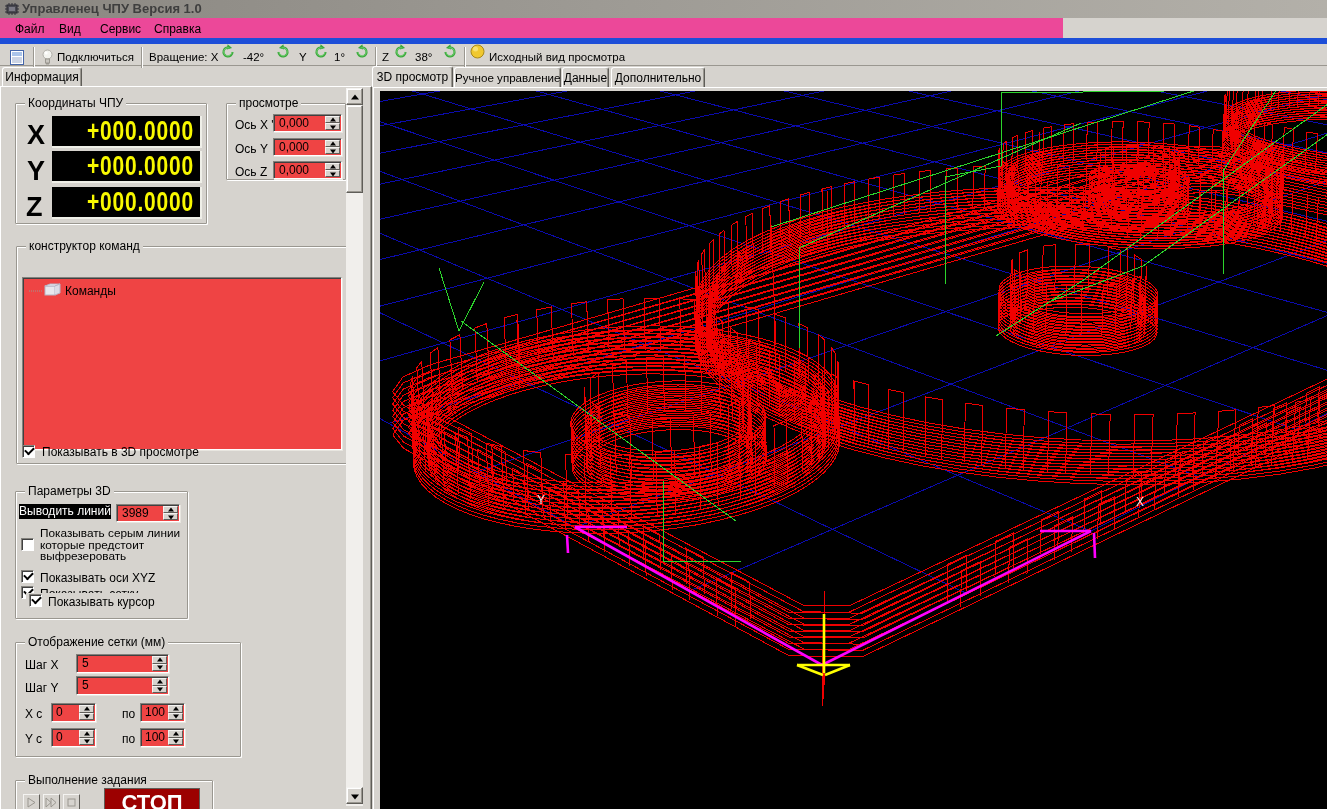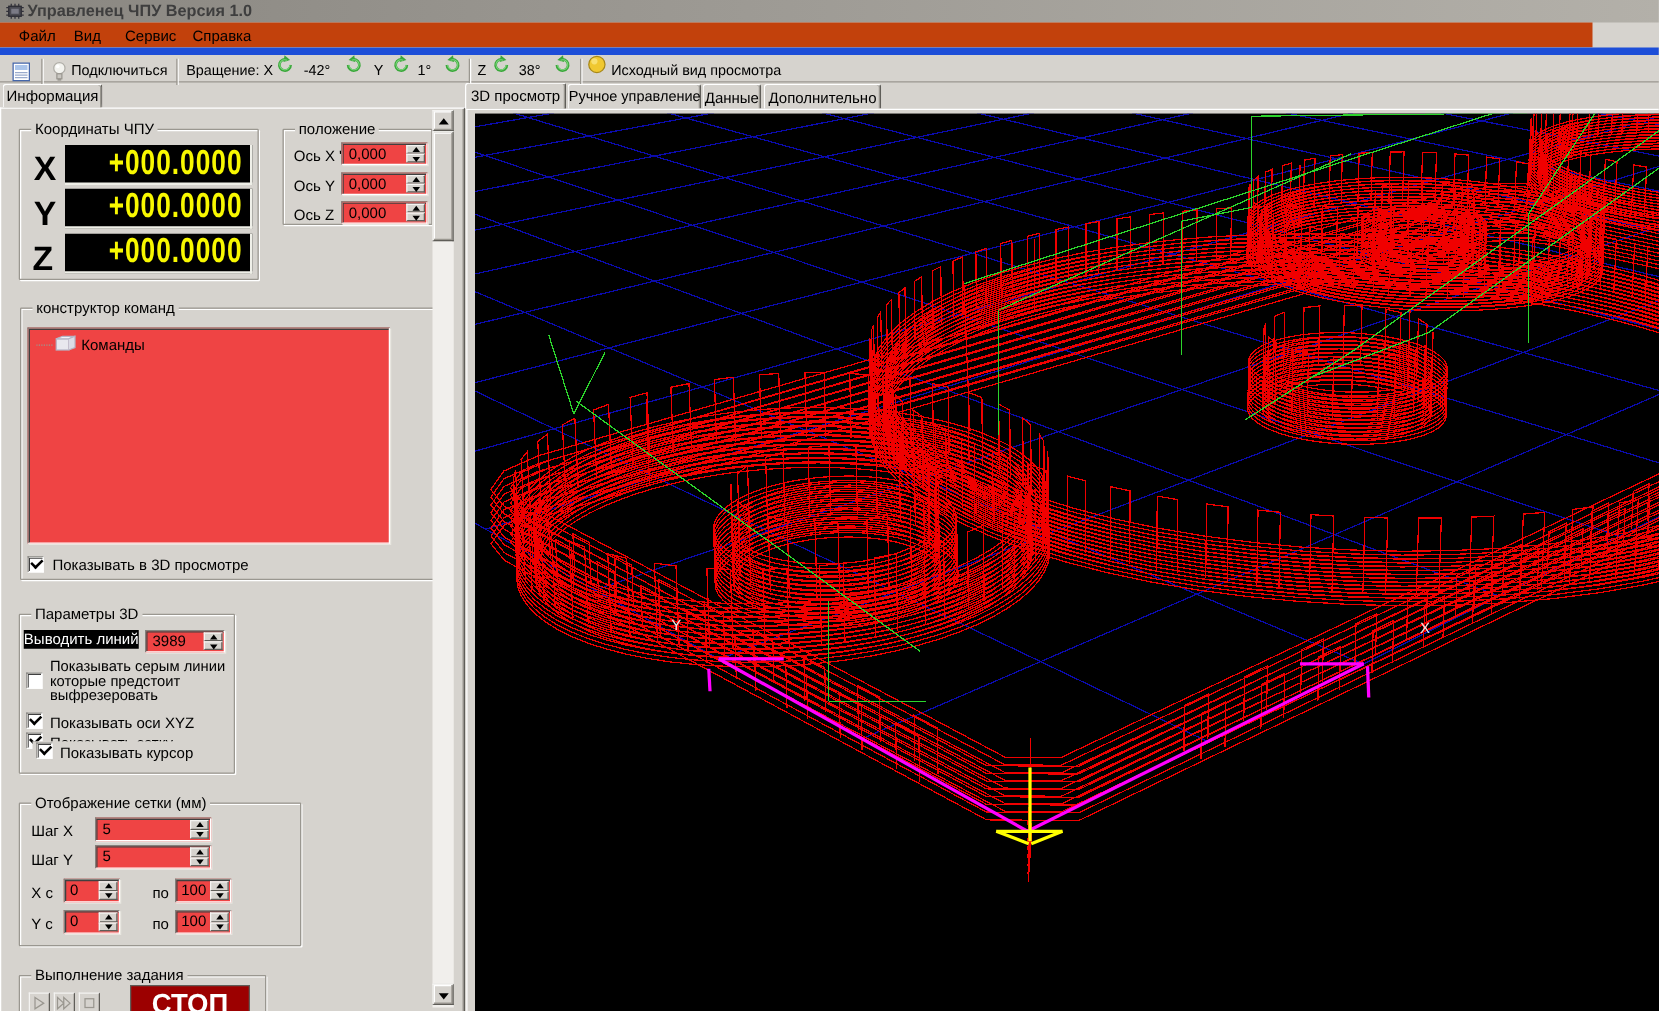--- a/index.html
+++ b/index.html
@@ -1,18 +1,18 @@
 <!DOCTYPE html>
 <html><head><meta charset="utf-8"><style>
 *{margin:0;padding:0;box-sizing:border-box;-webkit-font-smoothing:antialiased;text-rendering:optimizeLegibility}
 html,body{width:1327px;height:809px;overflow:hidden;background:#d6d3ce;font-family:"Liberation Sans",sans-serif;-webkit-font-smoothing:antialiased}
 .abs{position:absolute}
 #titlebar{left:0;top:0;width:1327px;height:18px;background:linear-gradient(90deg,#8a8781,#9d9a94 45%,#b3b0a9);color:#3e3e3e;font-weight:bold;font-size:13px;line-height:18px}
 #titlebar .txt{position:absolute;left:22px;top:0}
-#menubar{left:0;top:18px;width:1274px;height:20px;background:#c2410c;font-size:12px;color:#000}
+#menubar{left:0;top:18px;width:1063px;height:20px;background:#ec4899;font-size:12px;color:#000}
 #menubar span{position:absolute;top:4px}
 #toolbar{left:0;top:38px;width:1327px;height:28px;background:#d6d3ce;border-top:6px solid #1d4ed8;border-bottom:1px solid #9a9790;font-size:11.5px;color:#000}
 .tsep{position:absolute;top:3px;height:21px;width:2px;border-left:1px solid #9a9790;border-right:1px solid #fff}
 .tlabel{position:absolute;top:7px}
 
 #lpanel{left:0;top:66px;width:373px;height:743px}
 .tab{position:absolute;background:#d6d3ce;border:1px solid #fff;border-right:1px solid #5f5d58;border-bottom:none;border-radius:3px 3px 0 0;font-size:12px;text-align:center;box-shadow:inset -1px 0 0 #9a9790}
 #ltab{left:2px;top:1px;width:80px;height:19px;line-height:19px;z-index:5}
 #lpage{position:absolute;left:0;top:20px;width:372px;height:740px;background:#d6d3ce;border-top:1px solid #fff;border-left:1px solid #fff;border-right:1px solid #5f5d58;box-shadow:inset -1px 0 0 #9a9790}
 .grp{position:absolute;border:1px solid #9a9790;border-radius:1px;box-shadow:1px 1px 0 #fff,inset 1px 1px 0 #fff}
@@ -114,41 +114,41 @@
         </div>
     <div class="lcd" style="left:36px;top:47px;width:150px;height:32px">
           <span>+000.0000</span>
         </div>
     <div class="lcd" style="left:36px;top:83px;width:150px;height:32px">
           <span>+000.0000</span>
         </div>
   </div>
 
   <div class="grp" style="left:225px;top:16px;width:120px;height:77px">
-        <span class="cap">положение</span>
+        <span class="cap">просмотре</span>
     <div class="lbl" style="left:8px;top:14px">Ось X '</div>
     <div class="sunken" style="left:46px;top:10px;width:69px;height:18px;line-height:16px;padding-left:5px">0,000<div class="spinbtns" style="height:14px">
             <div class="sbtn up"></div>
             <div class="sbtn dn"></div>
           </div></div>
     <div class="lbl" style="left:8px;top:38px">Ось Y</div>
     <div class="sunken" style="left:46px;top:34px;width:69px;height:18px;line-height:16px;padding-left:5px">0,000<div class="spinbtns" style="height:14px">
             <div class="sbtn up"></div>
             <div class="sbtn dn"></div>
           </div></div>
     <div class="lbl" style="left:8px;top:61px">Ось Z</div>
     <div class="sunken" style="left:46px;top:57px;width:69px;height:18px;line-height:16px;padding-left:5px">0,000<div class="spinbtns" style="height:14px">
             <div class="sbtn up"></div>
             <div class="sbtn dn"></div>
           </div></div>
   </div>
 
   <div class="grp" style="left:15px;top:159px;width:344px;height:218px">
         <span class="cap">конструктор команд</span>
-    <div class="sunken" style="left:5px;top:15px;width:290px;height:173px">
+    <div class="sunken" style="left:5px;top:30px;width:320px;height:173px">
       <svg class="abs" style="left:6px;top:5px" width="110" height="16" viewBox="0 0 110 16">
             <line x1="0" y1="8" x2="14" y2="8" stroke="#9a9790" stroke-dasharray="1,1"></line>
             <g>
               <rect x="16" y="3" width="10" height="9" fill="#e8e8ee" stroke="#b5b5c5"></rect>
               <path d="M16 3 L21 1 L31 1 L26 3 Z" fill="#f2f2f8" stroke="#b5b5c5"></path>
               <path d="M26 3 L31 1 L31 10 L26 12" fill="#dcdce6" stroke="#b5b5c5"></path>
             </g>
             <text x="36" y="12" font-size="12" fill="#000" font-family="Liberation Sans,sans-serif">Команды</text>
           </svg>
     </div>

